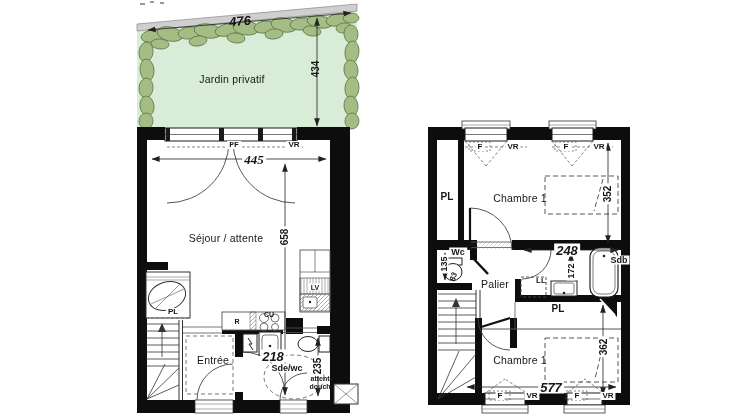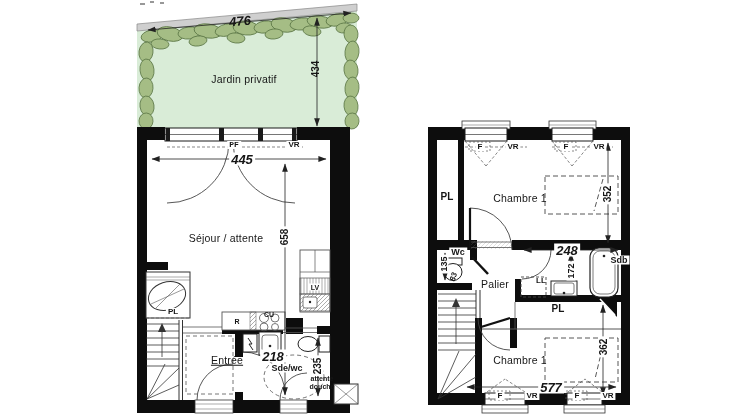--- a/index.html
+++ b/index.html
@@ -262,35 +262,35 @@
     <path d="M318,338 V396"></path>
     <path d="M608,143 V243"></path>
     <path d="M524,250 H618"></path>
     <path d="M571,253 V279"></path>
     <path d="M445,253 V280"></path>
     <path d="M603,305 V395"></path>
     <path d="M467,387 H616"></path>
   </g>
 </svg>
 
-  <div class="lbl s11" style="left:244px;top:79px;">Jardin privatif</div>
+  <div class="lbl s11" style="left:232px;top:79px;">Jardin privatif</div>
   <div class="lbl dimlg tilt476" style="left:240px;top:21px;">476</div>
   <div class="lbl s10 rot" style="left:316px;top:69px;">434</div>
 
   <div class="lbl s8 bg" style="left:234px;top:145px;font-family:Liberation Mono, monospace;">PF</div>
   <div class="lbl s8 bg" style="left:294px;top:145px;">VR</div>
-  <div class="lbl dimlg bg" style="left:242px;top:159px;">445</div>
+  <div class="lbl dimlg bg" style="left:254px;top:159px;font-family:Liberation Serif, serif;">445</div>
   <div class="lbl s11" style="left:226px;top:238px;">Séjour / attente</div>
   <div class="lbl s10 rot bg" style="left:285px;top:237px;">658</div>
 
   <div class="lbl s7 bg" style="left:315px;top:287px;">LV</div>
   <div class="lbl s7" style="left:237px;top:321px;">R</div>
   <div class="lbl s7" style="left:269px;top:314px;">CU</div>
 
-  <div class="lbl s11" style="left:227px;top:360px;text-decoration:underline;">Entrée</div>
+  <div class="lbl s11" style="left:213px;top:360px;">Entrée</div>
   <div class="lbl dimlg bg" style="left:273px;top:356px;">218</div>
   <div class="lbl s9b bg" style="left:287px;top:368px;">Sde/wc</div>
   <div class="lbl s10 rot bg" style="left:318px;top:366px;">235</div>
   <div class="lbl s7" style="left:322px;top:378px;">attente</div>
   <div class="lbl s7" style="left:322px;top:386px;">douche</div>
   <div class="lbl s8 bg" style="left:173px;top:312px;">PL</div>
 
   <div class="lbl s11" style="left:520px;top:198px;">Chambre 1</div>
   <div class="lbl s10 rot bg" style="left:608px;top:194px;">352</div>
   <div class="lbl s10" style="left:447px;top:197px;">PL</div>

